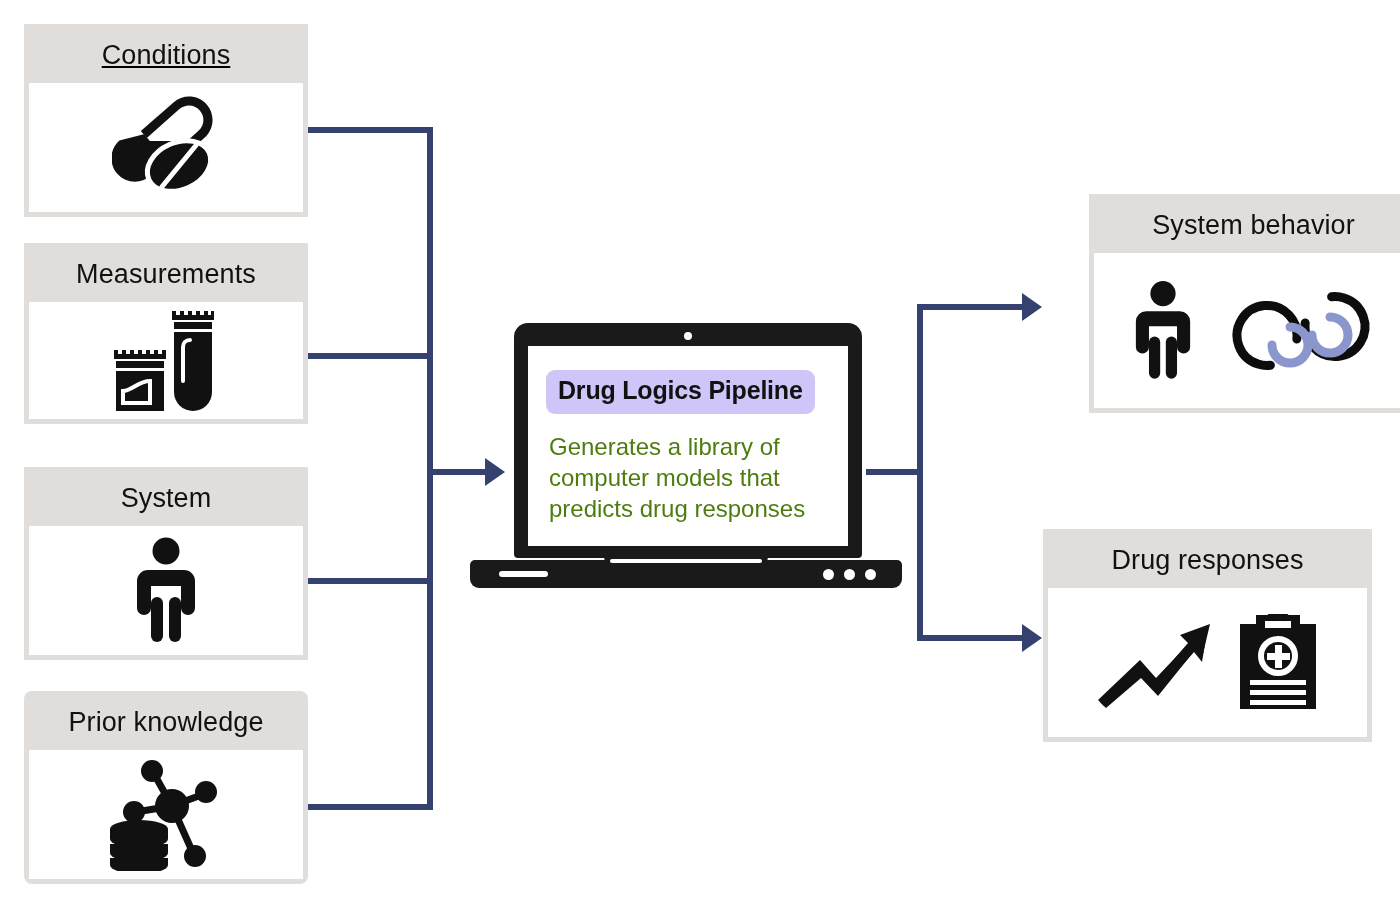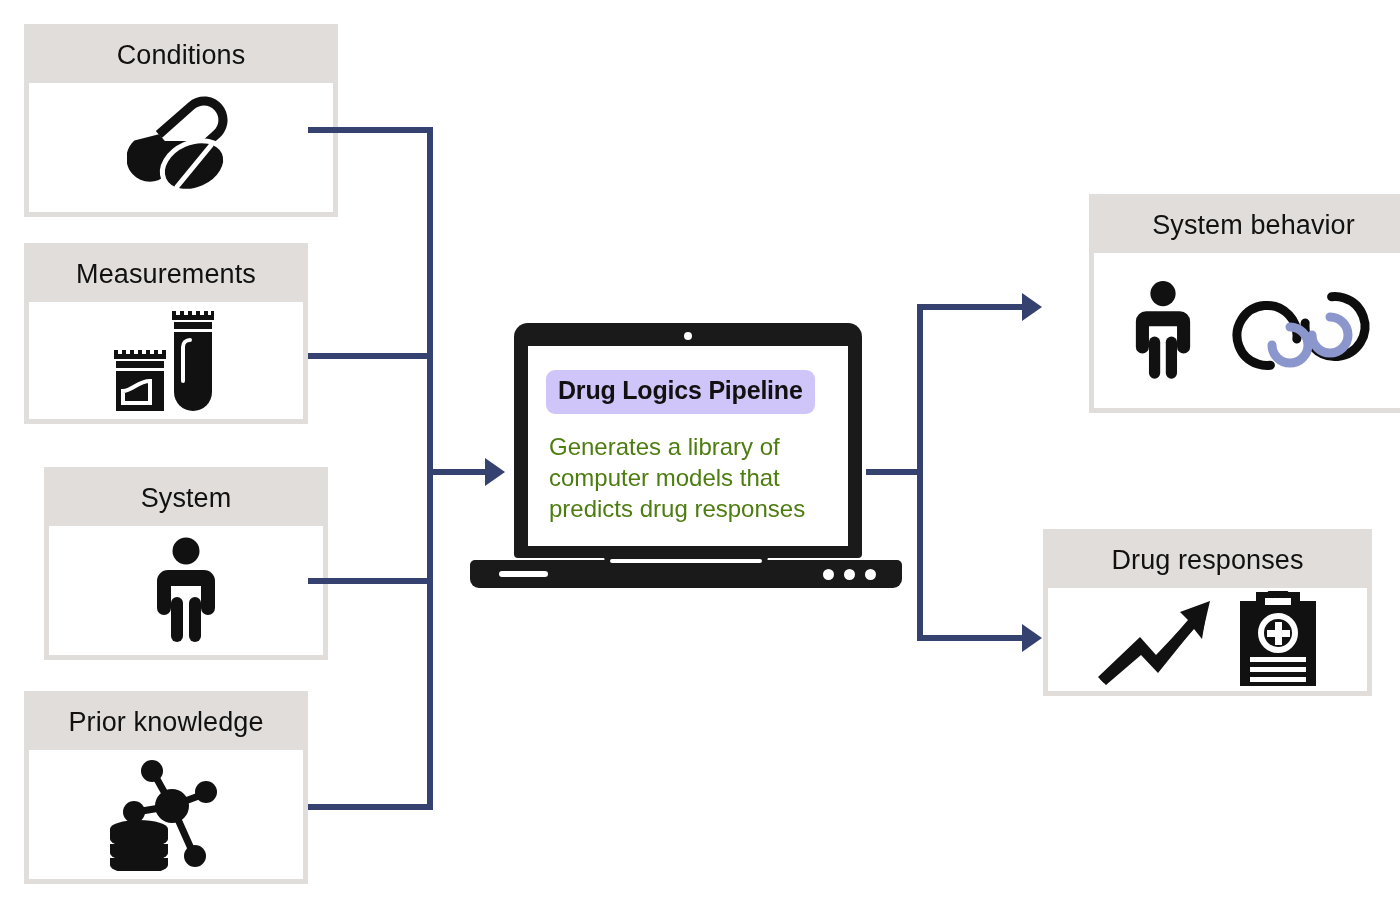--- a/index.html
+++ b/index.html
@@ -114,21 +114,21 @@
   .base-dots{
     position:absolute;right:26px;top:9px;display:flex;gap:10px;
   }
   .base-dots i{display:block;width:11px;height:11px;border-radius:50%;background:#ffffff;}
 </style>
 </head>
 <body>
 
 <div id="canvas">
 
-  <div class="card" style="left:24px;top:24px;width:314px;height:193px;">
+  <div class="card" style="left:24px;top:24px;width:284px;height:193px;text-decoration:underline;">
     <div class="card-header">Conditions</div>
     <div class="card-body">
       <span class="icon-wrap">
         <svg width="108" height="104" viewBox="0 0 108 104" aria-hidden="true">
           <g fill="#111111">
 
             <path d="M61.5 6.5 c9.8-8.6 24.6-7.8 33.2 2.0 c8.6 9.8 7.6 24.6-2.2 33.2 L80.0 52.8 l-6.0-6.9 l12.5-11.1 c6.0-5.3 6.6-14.4 1.3-20.4 c-5.3-6.0-14.4-6.6-20.4-1.3 L34.8 42.0 l-6.0-6.9 Z"></path>
             <path d="M31.9 38.2 l6.0 6.9 l26.0 -0.0 l6.0 6.9 L38.5 79.8 c-9.8 8.6-24.6 7.7-33.2-2.1 C-3.3 67.9 -2.4 53.1 7.4 44.5 Z"></path>
 
             <g transform="translate(67,70) rotate(-24)">
@@ -172,37 +172,37 @@
             </g>
             <rect x="64" y="17" width="38" height="7"></rect>
             <path d="M64 27 h38 v60 a19 19 0 0 1 -38 0 z"></path>
             <path d="M73 76 L73 42 C73 38 76 35 80 35" fill="none" stroke="#ffffff" stroke-width="4" stroke-linecap="round"></path>
           </g>
         </svg>
       </span>
     </div>
   </div>
 
-  <div class="card" style="left:24px;top:467px;width:284px;height:193px;margin-left:20px;">
+  <div class="card" style="left:24px;top:467px;width:284px;height:193px;">
     <div class="card-header">System</div>
     <div class="card-body">
       <span class="icon-wrap">
         <svg width="62" height="108" viewBox="0 0 62 108" aria-hidden="true">
           <g fill="#111111">
             <circle cx="31" cy="14" r="13.5"></circle>
             <path d="M13 33 h36 a11 11 0 0 1 11 11 v27 a7 7 0 0 1 -14 0 v-22 h-30 v22 a7 7 0 0 1 -14 0 v-27 a11 11 0 0 1 11 -11 z"></path>
             <rect x="16" y="60" width="12" height="45" rx="6"></rect>
             <rect x="34" y="60" width="12" height="45" rx="6"></rect>
           </g>
         </svg>
       </span>
     </div>
   </div>
 
-  <div class="card" style="left:24px;top:691px;width:284px;height:193px;">
+  <div class="card" style="left:24px;top:691px;width:284px;height:193px;border-radius:8px;">
     <div class="card-header">Prior knowledge</div>
     <div class="card-body">
       <span class="icon-wrap">
         <svg width="118" height="112" viewBox="0 0 118 112" aria-hidden="true">
           <g stroke="#111111" stroke-width="7" stroke-linecap="round">
             <line x1="65" y1="47" x2="46" y2="13"></line>
             <line x1="65" y1="47" x2="97" y2="35"></line>
             <line x1="65" y1="47" x2="29" y2="53"></line>
             <line x1="65" y1="47" x2="86" y2="94"></line>
           </g>
@@ -281,21 +281,21 @@
 
             <path d="M62 42 A18 18 0 1 1 44 60" stroke="#8b96cc" stroke-width="9"></path>
 
             <path d="M84 50 A18 18 0 1 0 102 32" stroke="#8b96cc" stroke-width="9"></path>
           </g>
         </svg>
       </span>
     </div>
   </div>
 
-  <div class="card" style="left:1043px;top:529px;width:329px;height:167px;">
+  <div class="card" style="left:1043px;top:529px;width:329px;height:213px;">
     <div class="card-header">Drug responses</div>
     <div class="card-body">
       <span class="icon-wrap" style="gap:16px;">
         <svg width="124" height="90" viewBox="0 0 124 90" aria-hidden="true">
           <g fill="#111111">
             <path d="M4 84 L44 44 L60 62 L92 25 L84 17 L114 6 L106 40 L99 32 L62 78 L45 60 L10 90 Z"></path>
             <path d="M2 82 L44 42 L60 60 L96 22 L112 8 L106 44 L98 34 L61 76 L45 58 L8 88 Z"></path>
           </g>
         </svg>
         <svg width="84" height="98" viewBox="0 0 84 98" aria-hidden="true">

